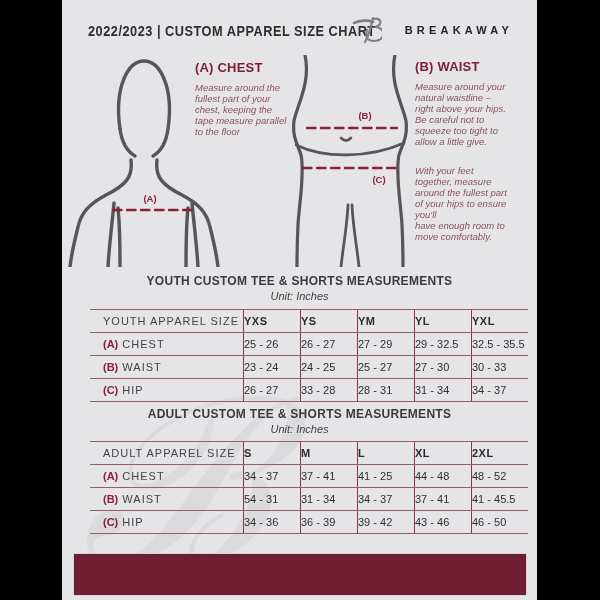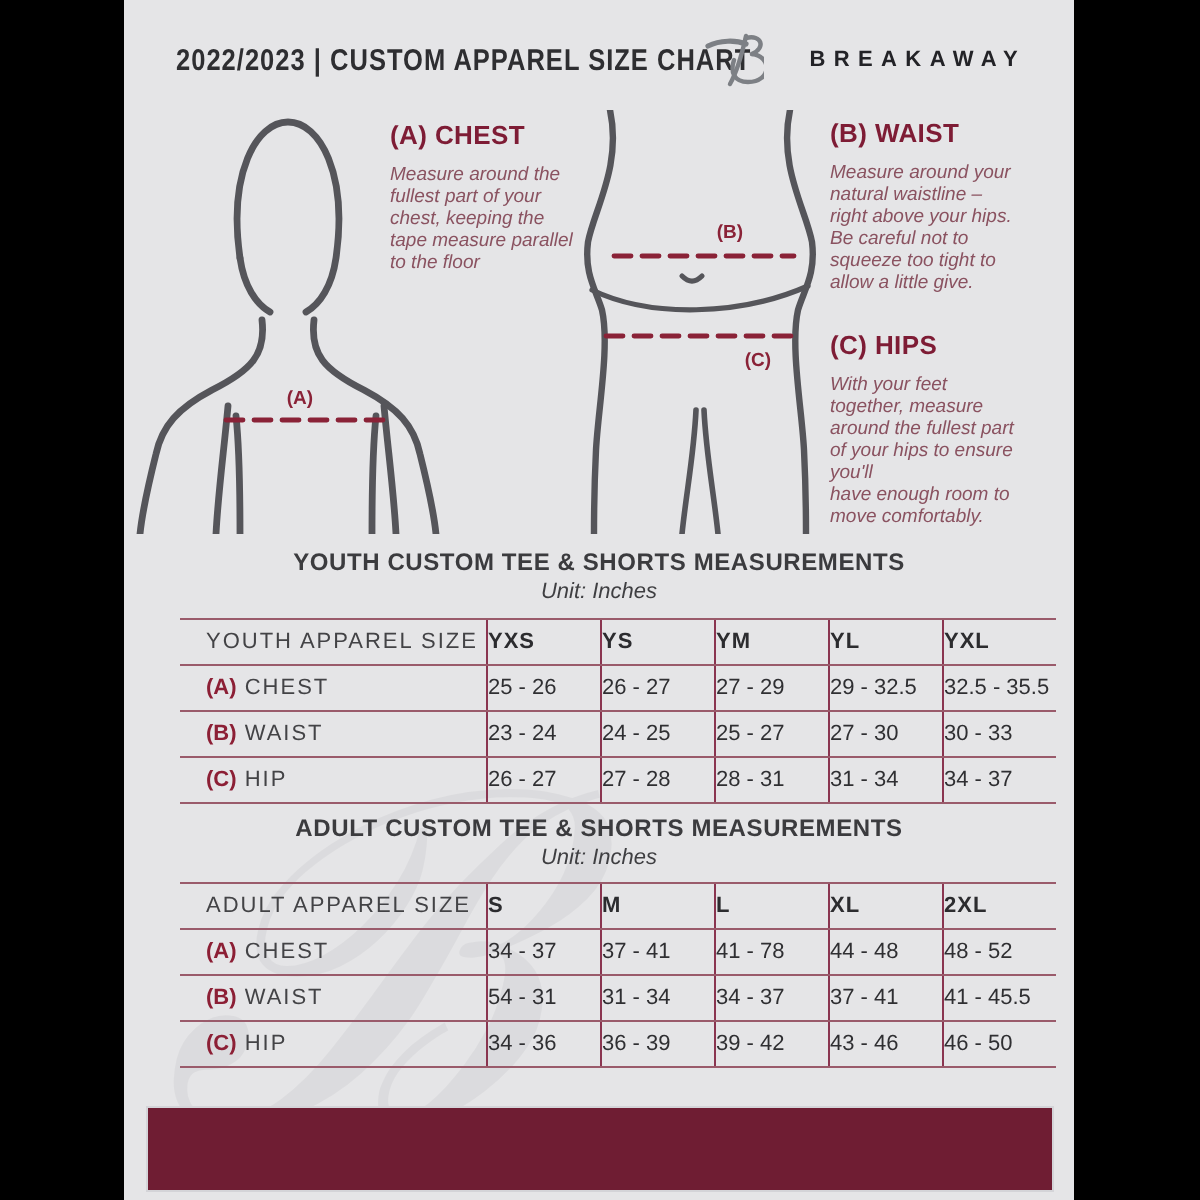--- a/index.html
+++ b/index.html
@@ -117,21 +117,20 @@
     <div class="instr instr-b">
       <h3>(B) WAIST</h3>
       <p>Measure around your
 natural waistline –
 right above your hips.
 Be careful not to
 squeeze too tight to
 allow a little give.</p>
     </div>
     <div class="instr instr-c">
-      <h3>(C) HIPS</h3>
       <p>With your feet
 together, measure
 around the fullest part
 of your hips to ensure
 you'll
 have enough room to
 move comfortably.</p>
     </div>
 
     <div class="sec-title t1-title">YOUTH CUSTOM TEE &amp; SHORTS MEASUREMENTS</div>
@@ -159,21 +158,21 @@
         <td class="lbl"><span class="k">(B)</span> <span class="rowname">WAIST</span></td>
         <td class="val">23 - 24</td>
         <td class="val">24 - 25</td>
         <td class="val">25 - 27</td>
         <td class="val">27 - 30</td>
         <td class="val">30 - 33</td>
       </tr>
       <tr>
         <td class="lbl"><span class="k">(C)</span> <span class="rowname">HIP</span></td>
         <td class="val">26 - 27</td>
-        <td class="val">27 - 28</td>
+        <td class="val">33 - 28</td>
         <td class="val">28 - 31</td>
         <td class="val">31 - 34</td>
         <td class="val">34 - 37</td>
       </tr>
     </tbody>
       </table>
 
     <div class="sec-title t2-title">ADULT CUSTOM TEE &amp; SHORTS MEASUREMENTS</div>
     <div class="sec-unit t2-unit">Unit: Inches</div>
 
@@ -184,21 +183,21 @@
         <td class="val">S</td>
         <td class="val">M</td>
         <td class="val">L</td>
         <td class="val">XL</td>
         <td class="val">2XL</td>
       </tr>
       <tr>
         <td class="lbl"><span class="k">(A)</span> <span class="rowname">CHEST</span></td>
         <td class="val">34 - 37</td>
         <td class="val">37 - 41</td>
-        <td class="val">41 - 78</td>
+        <td class="val">41 - 25</td>
         <td class="val">44 - 48</td>
         <td class="val">48 - 52</td>
       </tr>
       <tr>
         <td class="lbl"><span class="k">(B)</span> <span class="rowname">WAIST</span></td>
         <td class="val">54 - 31</td>
         <td class="val">31 - 34</td>
         <td class="val">34 - 37</td>
         <td class="val">37 - 41</td>
         <td class="val">41 - 45.5</td>

